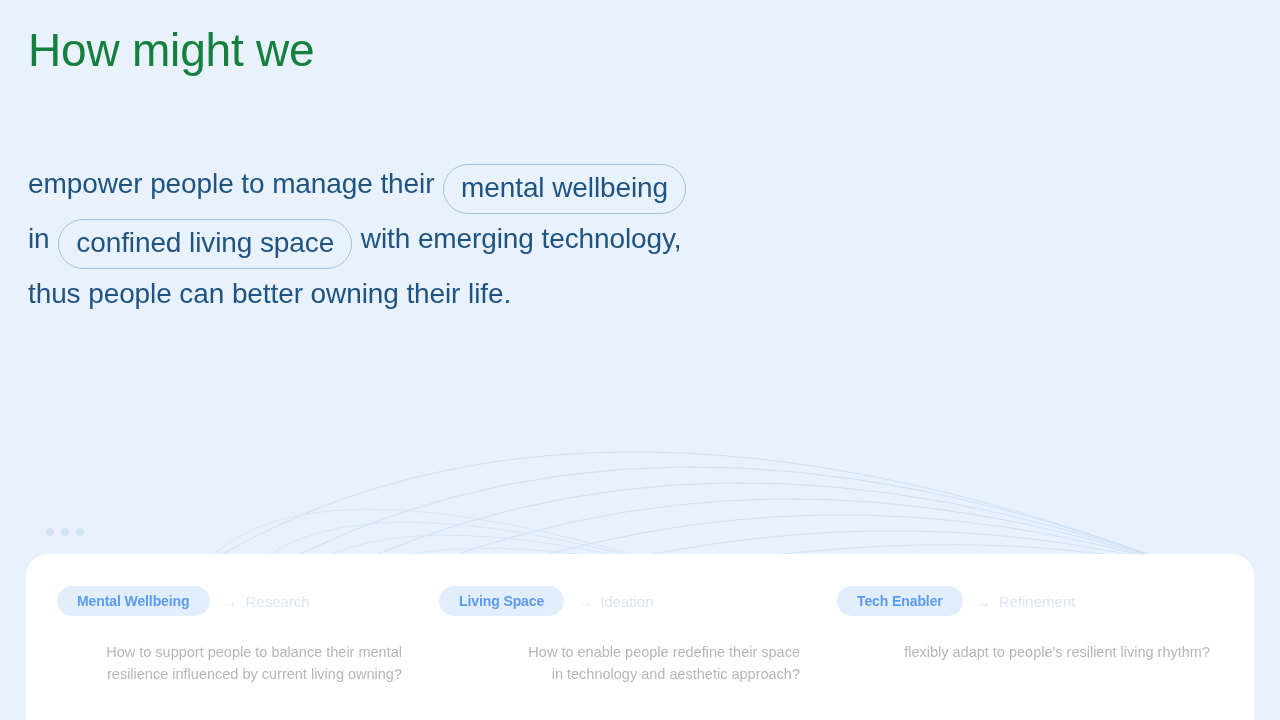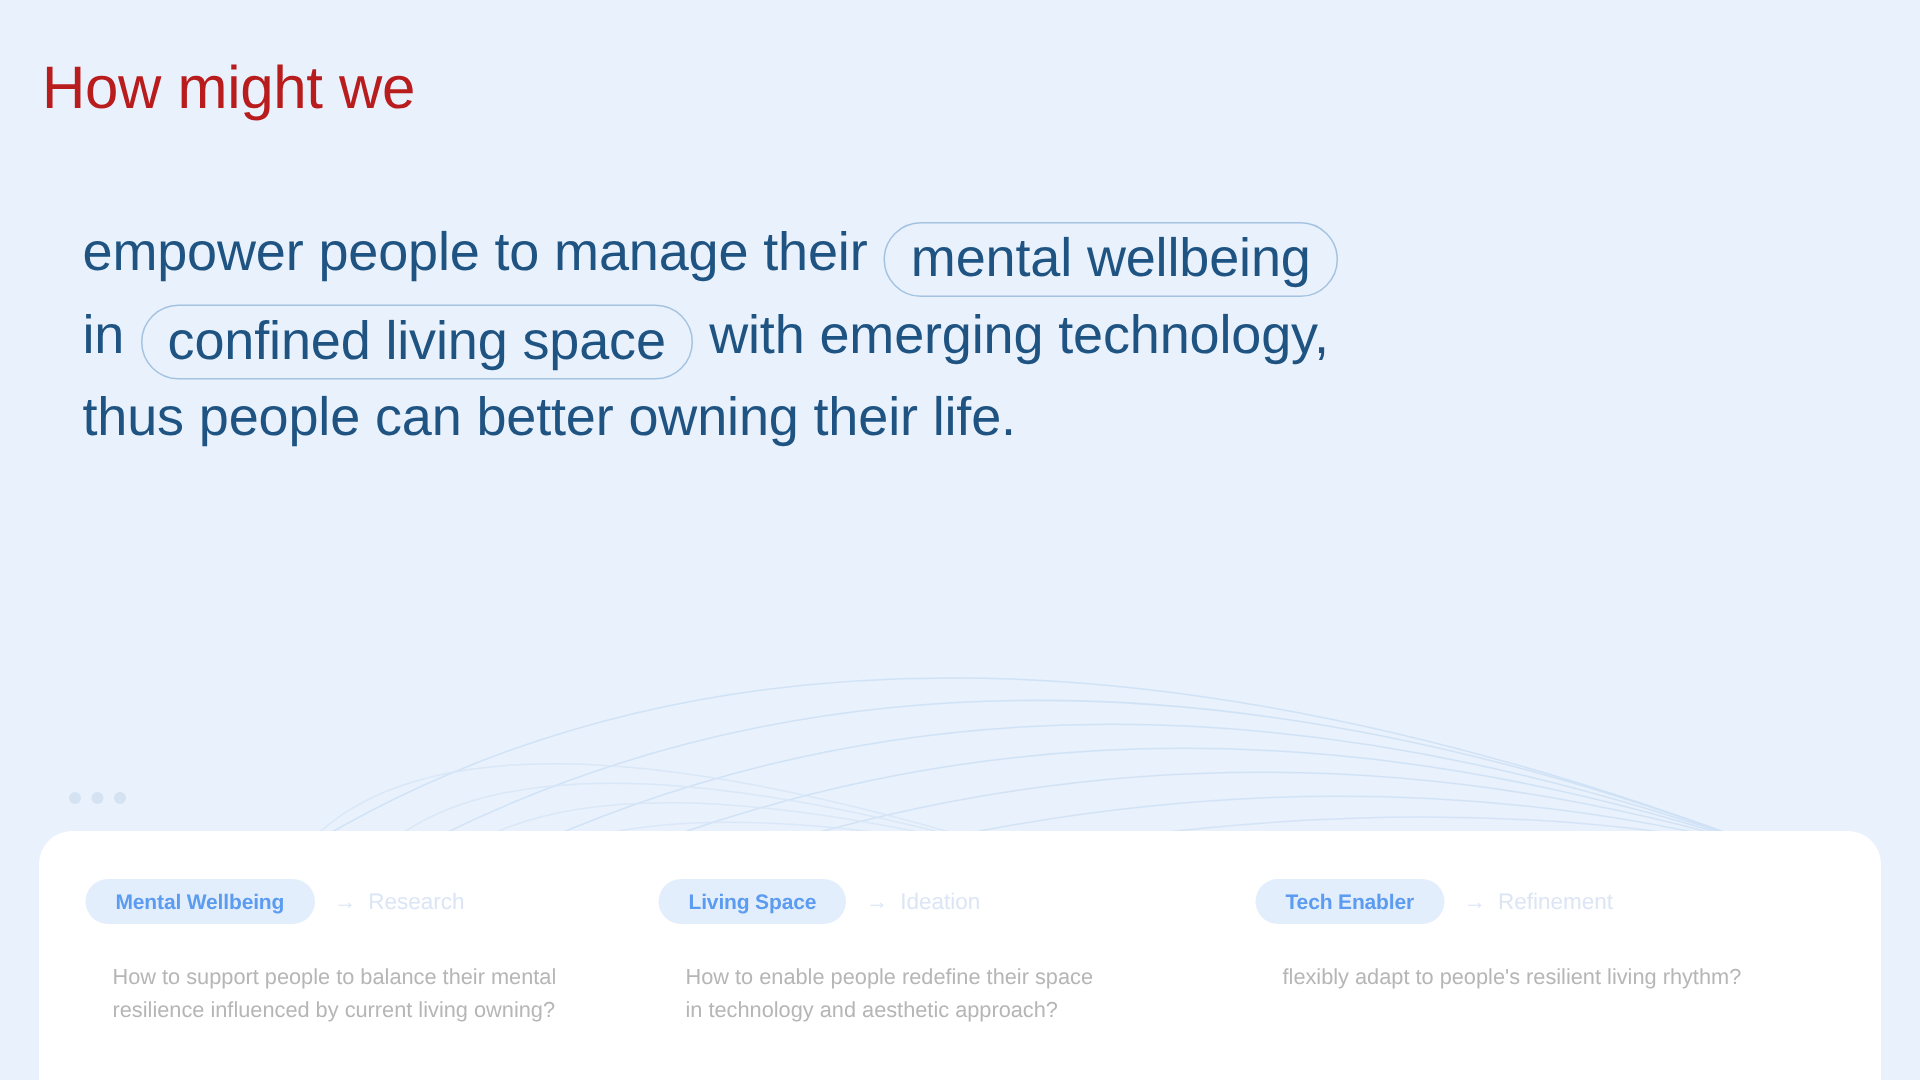--- a/index.html
+++ b/index.html
@@ -23,42 +23,41 @@
     width: 1280px;
     height: 720px;
     pointer-events: none;
     z-index: 0;
   }
 
   
   .headline {
     position: absolute;
     left: 28px;
-    top: 36px;
-    font-size: 40px;
+    top: 24px;
+    font-size: 46px;
     font-weight: 300;
     letter-spacing: -0.2px;
-    color: #b91c1c;
+    color: #15803d;
     line-height: 1.15;
     z-index: 2;
   }
 
   
   .statement {
     position: absolute;
     left: 28px;
-    top: 140px;
+    top: 156px;
     width: 1000px;
-    font-size: 36px;
+    font-size: 28px;
     font-weight: 300;
     color: #1f5382;
     line-height: 55px;
     letter-spacing: -0.1px;
     z-index: 2;
-    margin-left: 27px;
   }
 
   .statement .line { white-space: nowrap; }
 
   .chip {
     display: inline-block;
     border: 1px solid #a3c2e0;
     border-radius: 999px;
     padding: 1px 17px 3px 17px;
     line-height: 44px;
@@ -137,20 +136,21 @@
     white-space: nowrap;
   }
   .stage .arrow { font-size: 15px; line-height: 1; }
 
   .col-desc {
     margin-top: 25px;
     padding-left: 18px;
     color: #b6b6b6;
     font-size: 14.5px;
     line-height: 22px;
+    text-align: right;
   }
   .col-desc span { display: block; white-space: nowrap; }
 </style>
 </head>
 <body>
 
 <svg id="arc-layer" viewBox="0 0 1280 720" preserveAspectRatio="none" aria-hidden="true">
   <g id="arc-group-right" fill="none" stroke="#cfe0f4" stroke-width="1">
       <path d="M 180 580 Q 560 330 1185 568" opacity="0.95"></path>
       <path d="M 250 580 Q 640 360 1185 568" opacity="0.95"></path>

